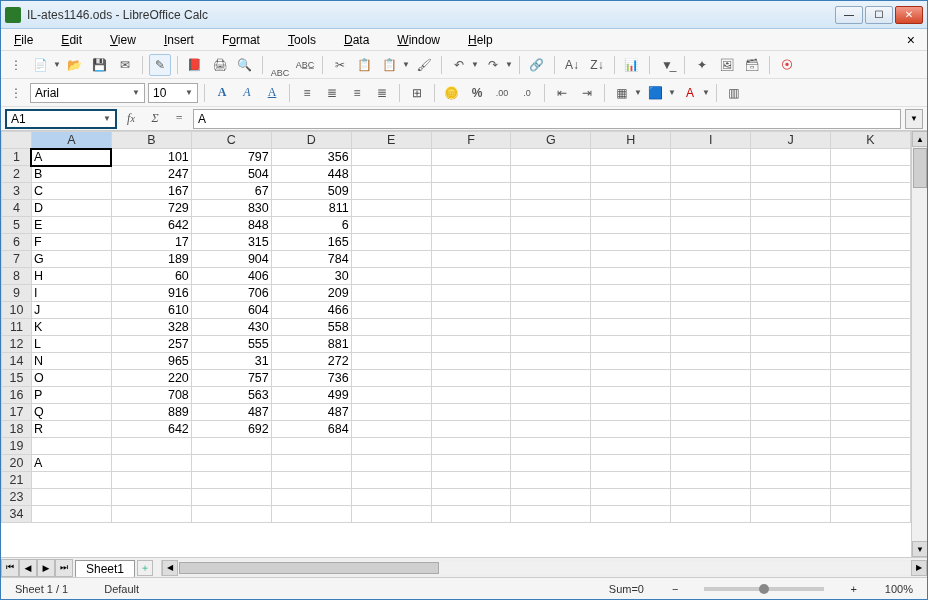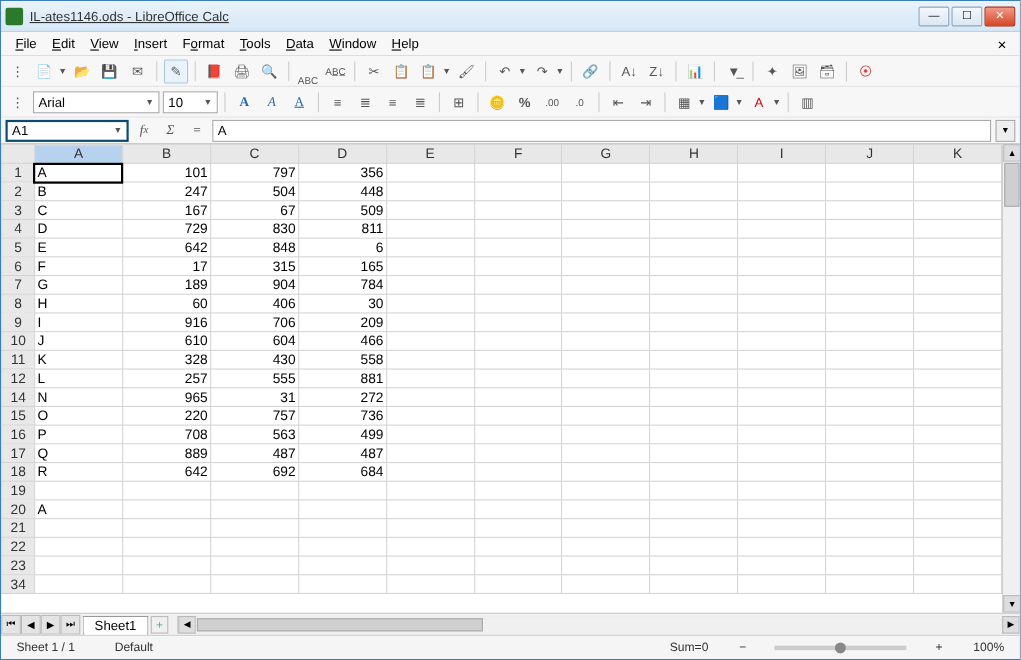--- a/index.html
+++ b/index.html
@@ -2,27 +2,27 @@
 <html><head>
 <meta charset="utf-8">
 <style>
 * { box-sizing: border-box; margin: 0; padding: 0; }
 html, body { width: 928px; height: 600px; overflow: hidden; font-family: "Segoe UI", Tahoma, sans-serif; font-size: 12px; background: #f0f0f0; }
 
 
 .window { width: 928px; height: 600px; border: 1px solid #3a7db8; background: #fff; display: flex; flex-direction: column; }
 .titlebar { height: 28px; background: linear-gradient(#eaf3fb, #d5e7f6); display: flex; align-items: center; padding: 0 4px; border-bottom: 1px solid #a9c8e6; }
 .titlebar .appicon { width: 16px; height: 16px; background: #2b7a2b; margin-right: 6px; border-radius: 2px; }
-.titlebar .title { flex: 1; color: #333; font-size: 12px; text-decoration: underline; }
+.titlebar .title { flex: 1; color: #333; font-size: 12px; }
 .win-btns { display: flex; gap: 2px; }
 .win-btn { width: 28px; height: 18px; border: 1px solid #8fa8c4; background: linear-gradient(#f4f7fb,#dbe7f3); font-size: 10px; text-align: center; line-height: 16px; border-radius: 2px; cursor: default; }
 .win-btn.close { background: linear-gradient(#f39a8a,#d44828); color:#fff; border-color:#a92c14; }
 
 
-.menubar { height: 22px; display: flex; align-items: center; padding: 0 6px; background: #f7f7f7; border-bottom: 1px solid #ddd; gap: 0; }
+.menubar { height: 22px; display: flex; align-items: center; padding: 0 6px; background: #f7f7f7; border-bottom: 1px solid #ddd; gap: 14px; }
 .menubar .menuitem { padding: 2px 7px; cursor: default; }
 .menubar .menuitem u { text-decoration: underline; }
 .menubar .closex { margin-left: auto; font-size: 14px; padding: 0 6px; cursor: default; }
 
 
 .toolbar { height: 28px; display: flex; align-items: center; padding: 2px 4px; background: #f7f7f7; border-bottom: 1px solid #e0e0e0; gap: 3px; }
 .tb-btn { width: 22px; height: 22px; border: 1px solid transparent; display: flex; align-items: center; justify-content: center; font-size: 12px; color: #555; cursor: default; border-radius: 2px; }
 .tb-sep { width: 1px; height: 18px; background: #ccc; margin: 0 3px; }
 .tb-drop { width: 8px; font-size: 8px; color: #555; margin-left: -2px; cursor: default; }
 .font-sel, .size-sel { height: 20px; border: 1px solid #aaa; background: #fff; padding: 0 4px; display: flex; align-items: center; gap: 4px; }
@@ -480,34 +480,20 @@
                 <td class="txt"></td>
                 <td class="txt"></td>
                 <td class="txt"></td>
                 <td class="txt"></td>
                 <td class="txt"></td>
                 <td class="txt"></td>
                 <td class="txt"></td>
               </tr>
               <tr>
                 <th class="rowhdr">21</th>
-                <td class="txt"></td>
-                <td class="txt"></td>
-                <td class="txt"></td>
-                <td class="txt"></td>
-                <td class="txt"></td>
-                <td class="txt"></td>
-                <td class="txt"></td>
-                <td class="txt"></td>
-                <td class="txt"></td>
-                <td class="txt"></td>
-                <td class="txt"></td>
-              </tr>
-              <tr>
-                <th class="rowhdr">22</th>
                 <td class="txt"></td>
                 <td class="txt"></td>
                 <td class="txt"></td>
                 <td class="txt"></td>
                 <td class="txt"></td>
                 <td class="txt"></td>
                 <td class="txt"></td>
                 <td class="txt"></td>
                 <td class="txt"></td>
                 <td class="txt"></td>

